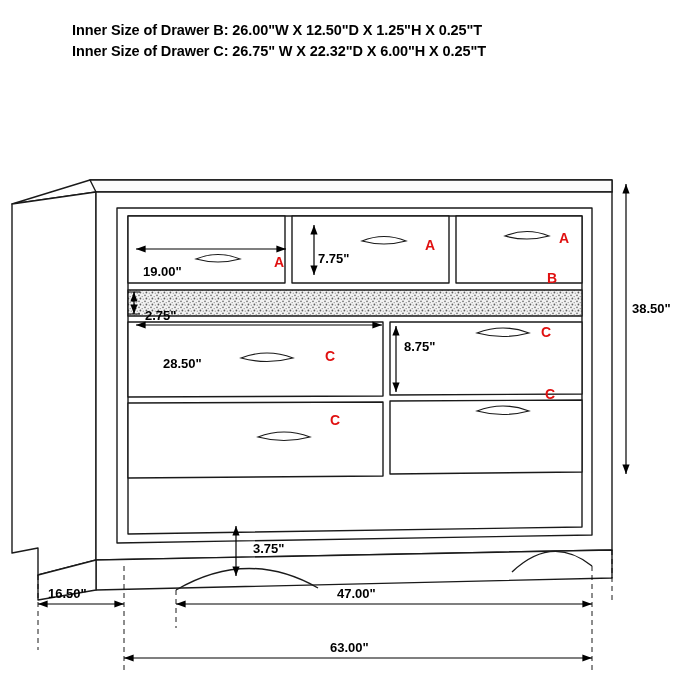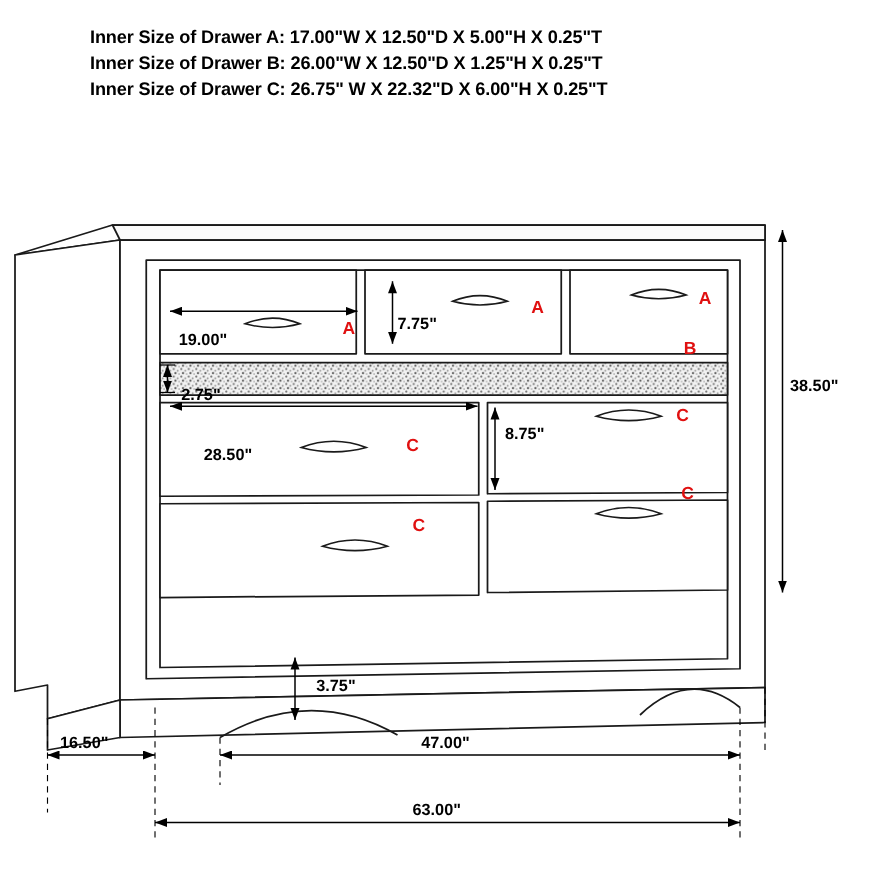--- a/index.html
+++ b/index.html
@@ -50,21 +50,20 @@
     color: #e01010;
     white-space: nowrap;
   }
 </style>
 </head>
 <body>
 
 <div id="page">
 
   <div class="spec-block">
-    <div class="spec-line">Inner Size of Drawer A: 17.00"W X 12.50"D X 5.00"H X 0.25"T</div>
     <div class="spec-line">Inner Size of Drawer B: 26.00"W X 12.50"D X 1.25"H X 0.25"T</div>
     <div class="spec-line">Inner Size of Drawer C: 26.75" W X 22.32"D X 6.00"H X 0.25"T</div>
   </div>
 
   <div id="svg-wrap">
     <svg width="700" height="700" viewBox="0 0 700 700" xmlns="http://www.w3.org/2000/svg">
       <defs>
         <marker id="arrEnd" markerWidth="9" markerHeight="9" refX="8" refY="3" orient="auto" markerUnits="strokeWidth">
           <path d="M0,0 L8,3 L0,6 z" fill="#000"></path>
         </marker>

